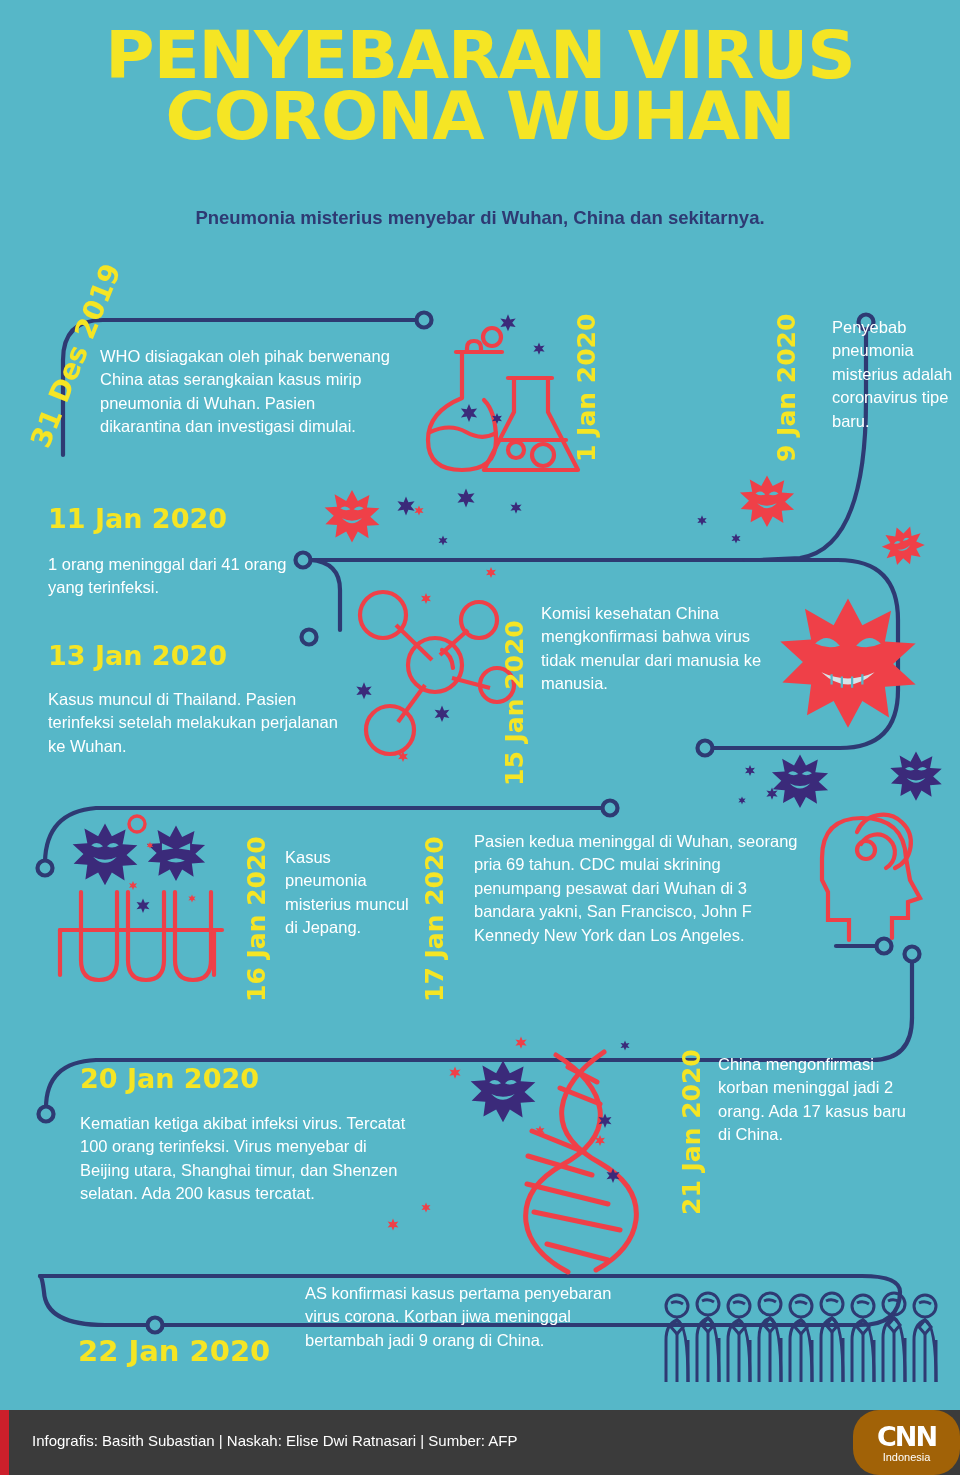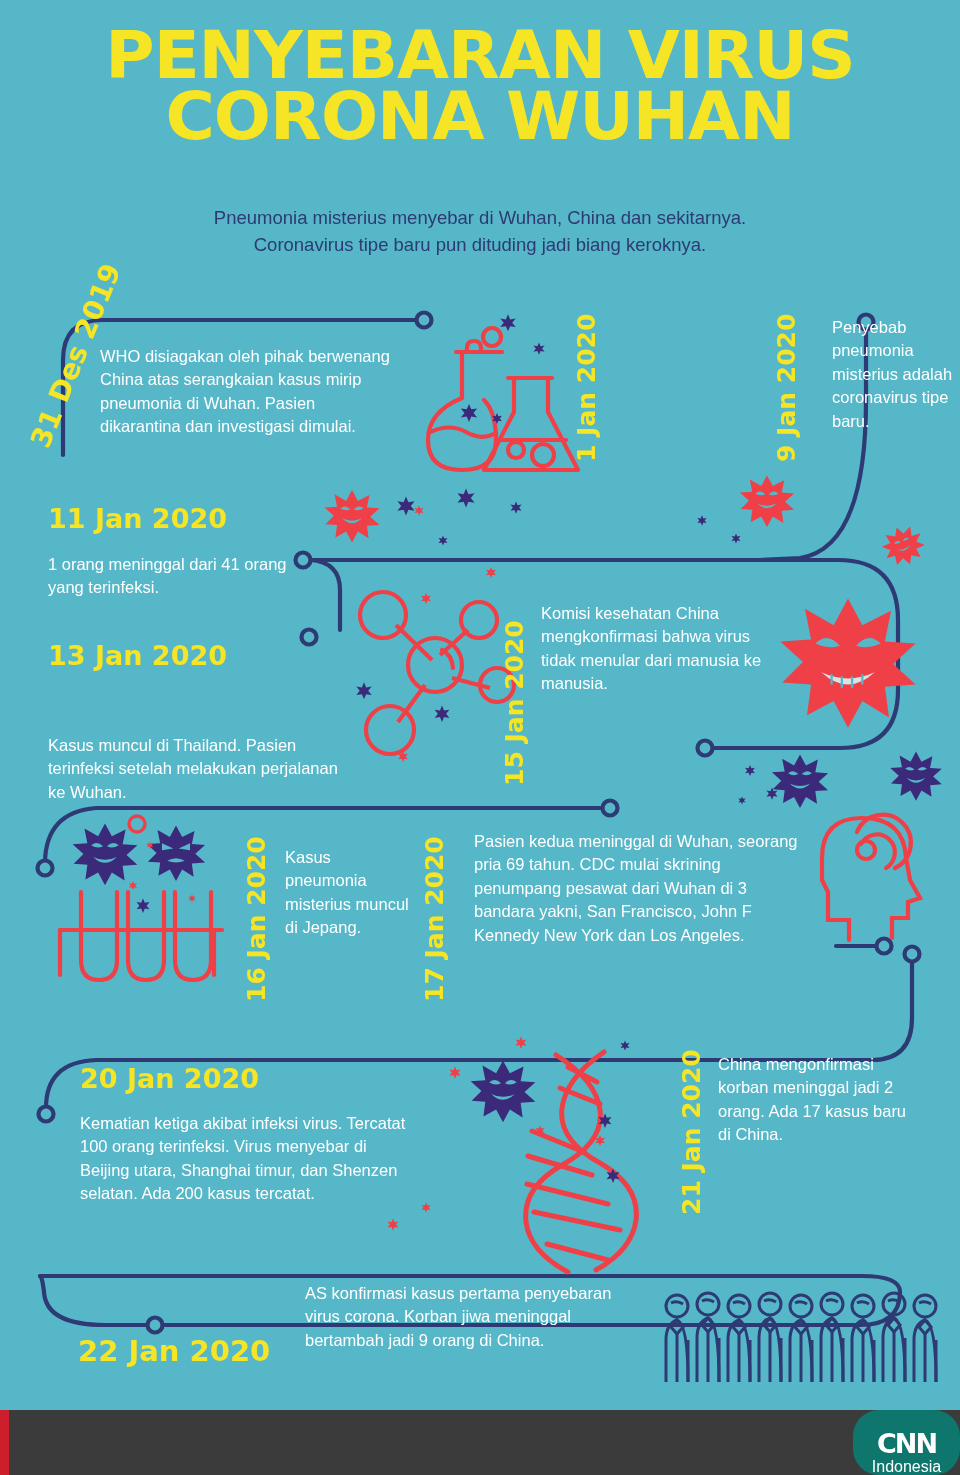--- a/index.html
+++ b/index.html
@@ -23,21 +23,21 @@
     font-weight:bold;
     font-size:66px;
     line-height:0.92;
     letter-spacing:-1px;
     font-family:"DejaVu Sans","Liberation Sans",sans-serif;
     transform:scaleX(1.02);
   }
   .title .l2{display:block;}
   .subtitle{
     position:absolute;left:60px;right:60px;top:205px;
-    text-align:center;color:#2e3a73;font-weight:normal;font-size:18.5px;line-height:1.45;
+    text-align:center;color:#2e3a73;font-weight:bold;font-size:18.5px;line-height:1.45;
   }
 
   
   .body-txt{
     position:absolute;color:#ffffff;font-size:16.5px;line-height:1.42;
     font-family:"Liberation Sans",sans-serif;
   }
   .date-h{
     position:absolute;color:#f5e524;font-weight:bold;font-size:27px;
     font-family:"DejaVu Sans","Liberation Sans",sans-serif;letter-spacing:0px;white-space:nowrap;text-align:right;
@@ -61,26 +61,26 @@
   
   .footer{
     position:absolute;left:0;bottom:0;width:960px;height:65px;background:#3b3b3b;
   }
   .footer-accent{position:absolute;left:0;top:0;width:9px;height:65px;background:#cc1f2b;}
   .footer-txt{
     position:absolute;left:32px;top:22px;color:#ffffff;font-size:15px;
     font-family:"Liberation Sans",sans-serif;
   }
   .cnn-box{
-    position:absolute;right:0;top:0;width:107px;height:65px;background:#0f766e;
-    display:flex;flex-direction:column;align-items:center;justify-content:flex-end;border-radius:26px;
+    position:absolute;right:0;top:0;width:107px;height:65px;background:#a16207;
+    display:flex;flex-direction:column;align-items:center;justify-content:center;border-radius:26px;
   }
   .cnn-mark{color:#fff;font-weight:bold;font-size:27px;letter-spacing:-2px;line-height:1;
     font-family:"DejaVu Sans","Liberation Sans",sans-serif;}
-  .cnn-sub{color:#fff;font-size:16px;line-height:1;margin-top:2px;}
+  .cnn-sub{color:#fff;font-size:11px;line-height:1;margin-top:2px;}
 </style>
 </head>
 <body>
 
 <div id="root">
 
   <svg id="decor" viewBox="0 0 960 1475">
     <defs>
 
       <g id="blob">
@@ -368,36 +368,35 @@
       <use href="#smallstar" transform="translate(419,510) scale(0.5)"></use>
     </g>
   </svg>
 
   <div class="title">
     <span>PENYEBARAN VIRUS</span>
     <span class="l2">CORONA WUHAN</span>
   </div>
   <div class="subtitle">
     <div>Pneumonia misterius menyebar di Wuhan, China dan sekitarnya.</div>
-    <div>Coronavirus tipe baru pun dituding jadi biang keroknya.</div>
   </div>
 
   <div class="date-diag" style="left:24px;top:440px;font-size:28px;">31 Des 2019</div>
   <div class="body-txt" style="left:100px;top:345px;width:290px;">WHO disiagakan oleh pihak berwenang China atas serangkaian kasus mirip pneumonia di Wuhan. Pasien dikarantina dan investigasi dimulai.</div>
 
   <div class="date-v" style="left:572px;top:462px;">1 Jan 2020</div>
 
   <div class="date-v" style="left:772px;top:462px;">9 Jan 2020</div>
   <div class="body-txt" style="left:806px;top:316px;width:148px;margin-left:26px;">Penyebab pneumonia misterius adalah coronavirus tipe baru.</div>
 
   <div class="date-h" style="left:48px;top:503px;">11 Jan 2020</div>
   <div class="body-txt" style="left:48px;top:553px;width:265px;">1 orang meninggal dari 41 orang yang terinfeksi.</div>
 
   <div class="date-h" style="left:48px;top:640px;">13 Jan 2020</div>
-  <div class="body-txt" style="left:48px;top:688px;width:300px;margin-top:46px;">Kasus muncul di Thailand. Pasien terinfeksi setelah melakukan perjalanan ke Wuhan.</div>
+  <div class="body-txt" style="left:48px;top:688px;width:300px;">Kasus muncul di Thailand. Pasien terinfeksi setelah melakukan perjalanan ke Wuhan.</div>
 
   <div class="date-v" style="left:500px;top:786px;">15 Jan 2020</div>
   <div class="body-txt" style="left:541px;top:602px;width:245px;">Komisi kesehatan China mengkonfirmasi bahwa virus tidak menular dari manusia ke manusia.</div>
 
   <div class="date-v" style="left:242px;top:1002px;">16 Jan 2020</div>
   <div class="body-txt" style="left:285px;top:846px;width:130px;">Kasus pneumonia misterius muncul di Jepang.</div>
 
   <div class="date-v" style="left:420px;top:1002px;">17 Jan 2020</div>
   <div class="body-txt" style="left:474px;top:830px;width:330px;">Pasien kedua meninggal di Wuhan, seorang pria 69 tahun. CDC mulai skrining penumpang pesawat dari Wuhan di 3 bandara yakni, San Francisco, John F Kennedy New York dan Los Angeles.</div>
 
@@ -405,19 +404,20 @@
   <div class="body-txt" style="left:80px;top:1112px;width:340px;">Kematian ketiga akibat infeksi virus. Tercatat 100 orang terinfeksi. Virus menyebar di Beijing utara, Shanghai timur, dan Shenzen selatan. Ada 200 kasus tercatat.</div>
 
   <div class="date-v" style="left:677px;top:1215px;">21 Jan 2020</div>
   <div class="body-txt" style="left:718px;top:1053px;width:190px;">China mengonfirmasi korban meninggal jadi 2 orang. Ada 17 kasus baru di China.</div>
 
   <div class="date-h" style="left:78px;top:1294px;font-size:29px;margin-top:40px;">22 Jan 2020</div>
   <div class="body-txt" style="left:305px;top:1282px;width:330px;">AS konfirmasi kasus pertama penyebaran virus corona. Korban jiwa meninggal bertambah jadi 9 orang di China.</div>
 
   <div class="footer">
     <div class="footer-accent"></div>
+    <div class="footer-txt">Infografis: Basith Subastian | Naskah: Elise Dwi Ratnasari | Sumber: AFP</div>
     <div class="cnn-box">
       <div class="cnn-mark">CNN</div>
       <div class="cnn-sub">Indonesia</div>
     </div>
   </div>
 
 </div>
 
 </body></html>

